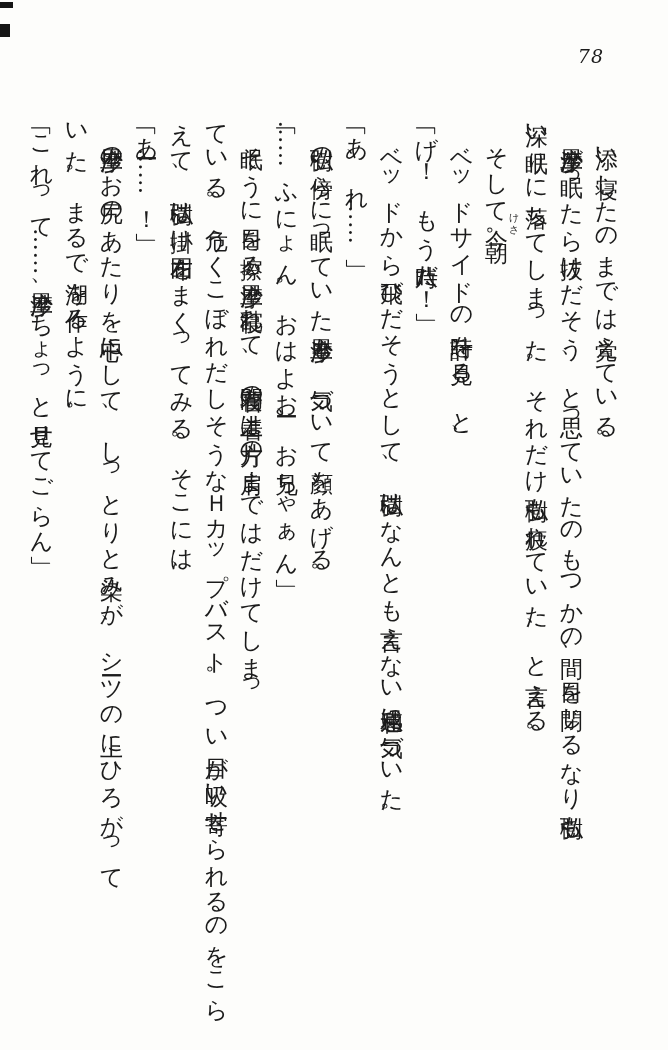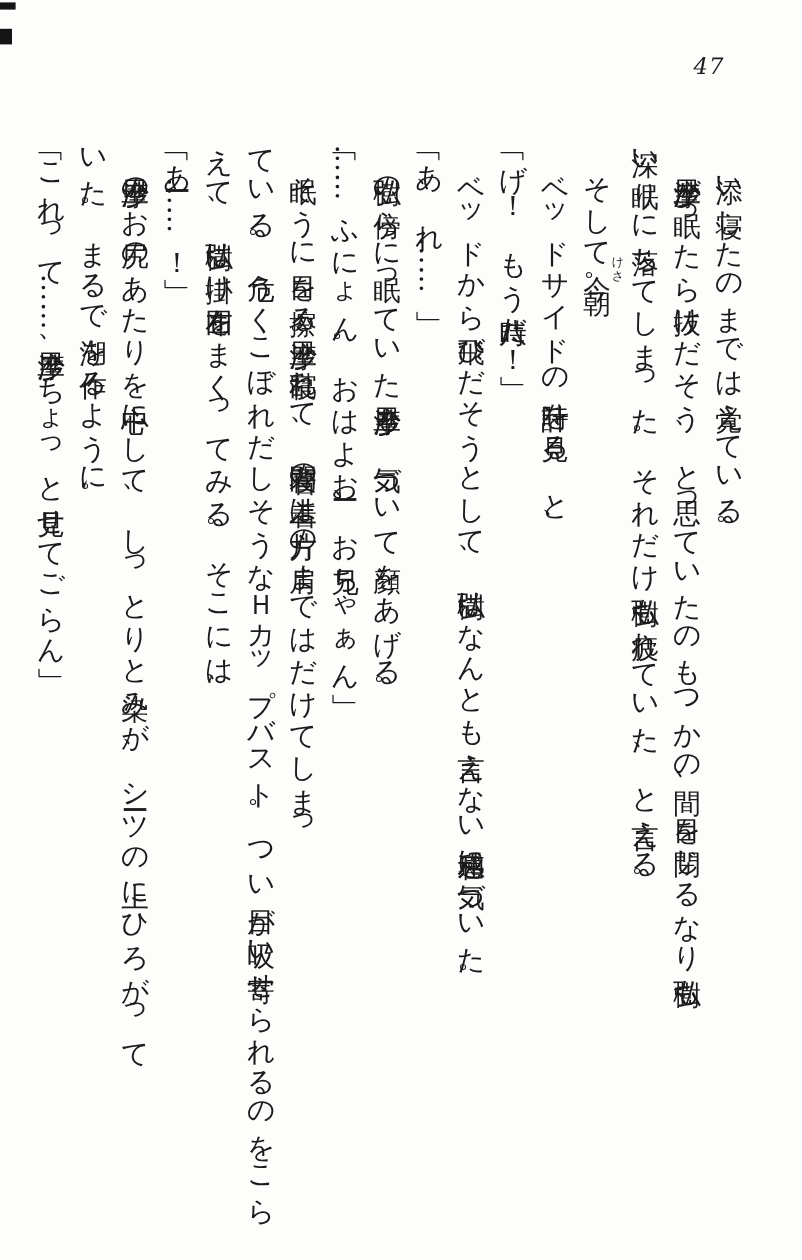--- a/index.html
+++ b/index.html
@@ -54,21 +54,21 @@
   }
   .artifact-1 { left: 0; top: 2px;  width: 13px; height: 6px; }
   .artifact-2 { left: 0; top: 24px; width: 10px; height: 13px; }
 </style>
 </head>
 <body>
 
 <div class="artifact artifact-1"></div>
 <div class="artifact artifact-2"></div>
 
-<div class="page-number">47</div>
+<div class="page-number">78</div>
 
 <div class="text-columns">
     <div class="col indent-paragraph">添い寝したのまでは覚えている。</div>
     <div class="col indent-paragraph">摩里沙が眠ったら抜けだそう、と思っていたのもつかの間、目を閉じるなり弘樹も</div>
     <div class="col indent-none">深い眠りに落ちてしまった。それだけ弘樹も疲れていた、と言える。</div>
     <div class="col indent-paragraph">そして<ruby>今朝<rt>けさ</rt></ruby>。</div>
     <div class="col indent-paragraph">ベッドサイドの時計を見る、と、</div>
     <div class="col indent-dialogue">「げ！　もう八時だ！」</div>
     <div class="col indent-paragraph">ベッドから飛びだそうとして、弘樹はなんとも言えない違和感に気づいた。</div>
     <div class="col indent-dialogue">「あ、れ……」</div>

